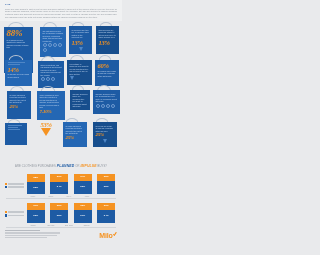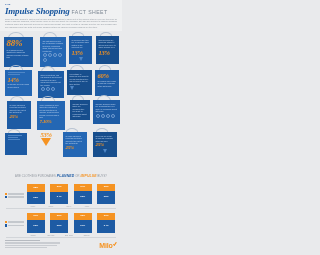--- a/index.html
+++ b/index.html
@@ -139,31 +139,27 @@
     clip-path: polygon(0% 55%, 35% 100%, 100% 0%, 62% 0%, 32% 52%, 16% 35%);
   }
 </style>
 </head>
 <body>
 
 <div class="page">
 
   <div class="header">
     <div class="kicker">THE</div>
-    <div class="title-row">
-      <span class="title-main">Impulse Shopping</span>
-      <span class="title-sub">FACT SHEET</span>
-    </div>
     <div class="intro">There are more added to carts in just an hour and while waiting to check out at the grocery store? If you are too keen on kinds of impulse shopping, retail therapy offers on the web about the economy, but also are inclined to impulse shopping featuring deals and discounts and can be found and bought. The shift of retail is valuable and the one big crowded find. The graphics below take data sets some amazing details on impulse purchase behavior on the store.</div>
   </div>
 
   <div class="bags">
 
     <div class="handle" style="left:16px;top:0px;width:16px;height:6px;"></div>
-    <div class="bag" style="left:4px;top:5px;width:29px;height:30px;">
+    <div class="bag" style="left:4px;top:5px;width:29px;height:46px;">
       <div class="bagtxt">
         <span class="pct big">88%</span>
         <span class="capline">of all shoppers have admitted to making an impulse purchase at some time</span>
       </div>
     </div>
 
     <div class="handle" style="left:50px;top:0px;width:14px;height:6px;"></div>
     <div class="bag alt" style="left:40px;top:5px;width:26px;height:30px;">
       <div class="bagtxt">
         <span class="capline">Top categories people buy on impulse: clothing, groceries, household items, takeout food and electronics</span>

